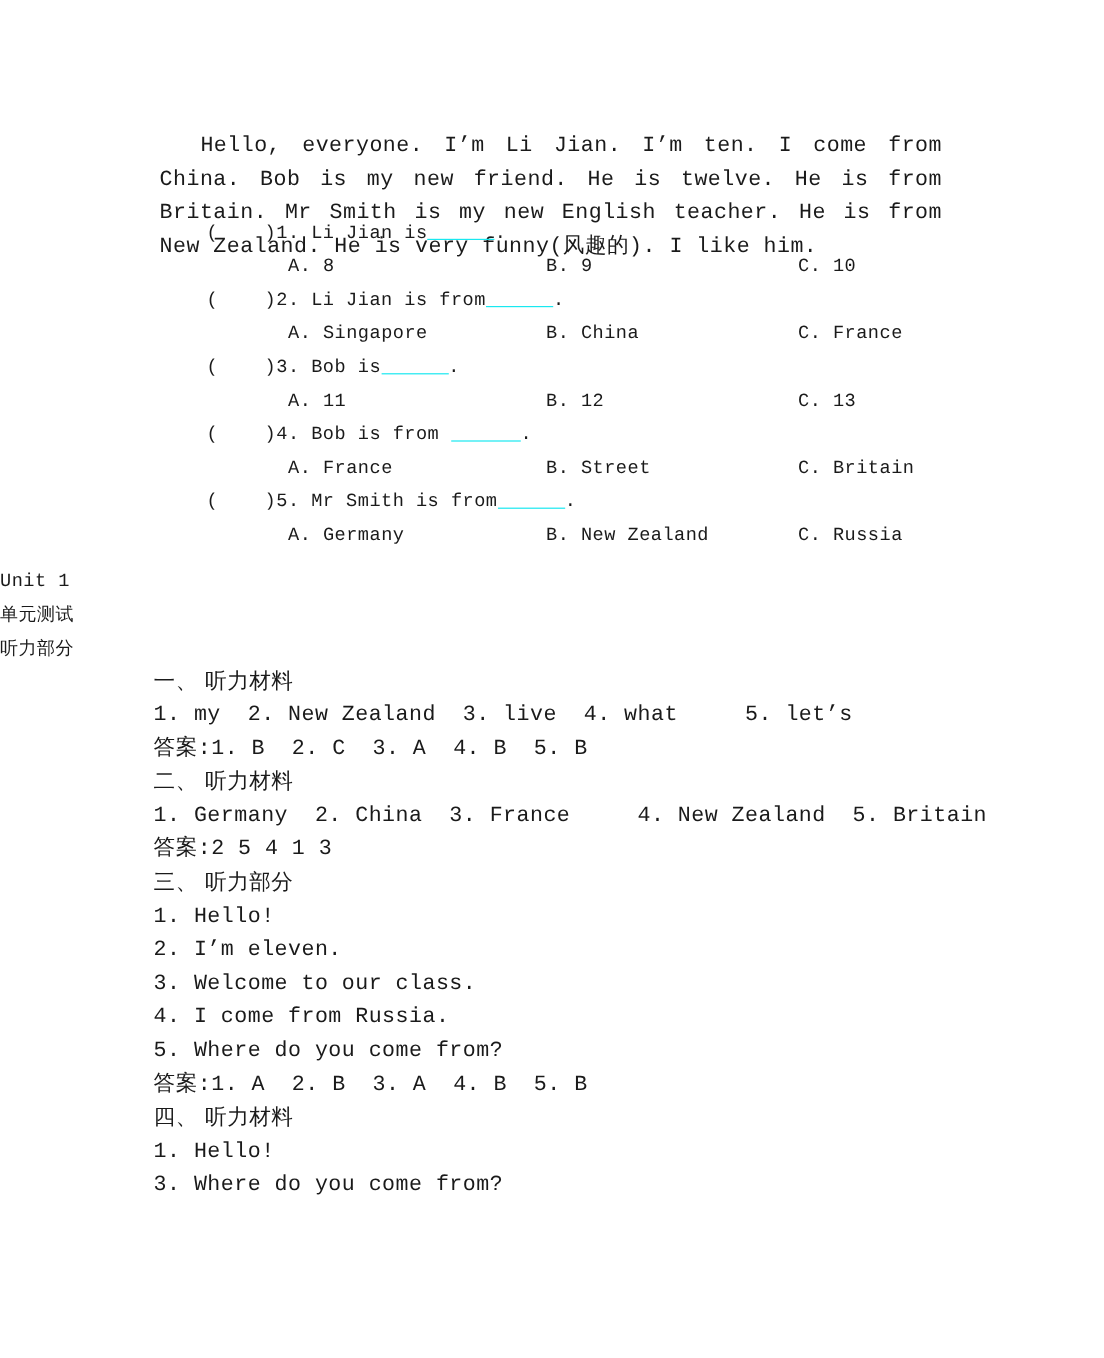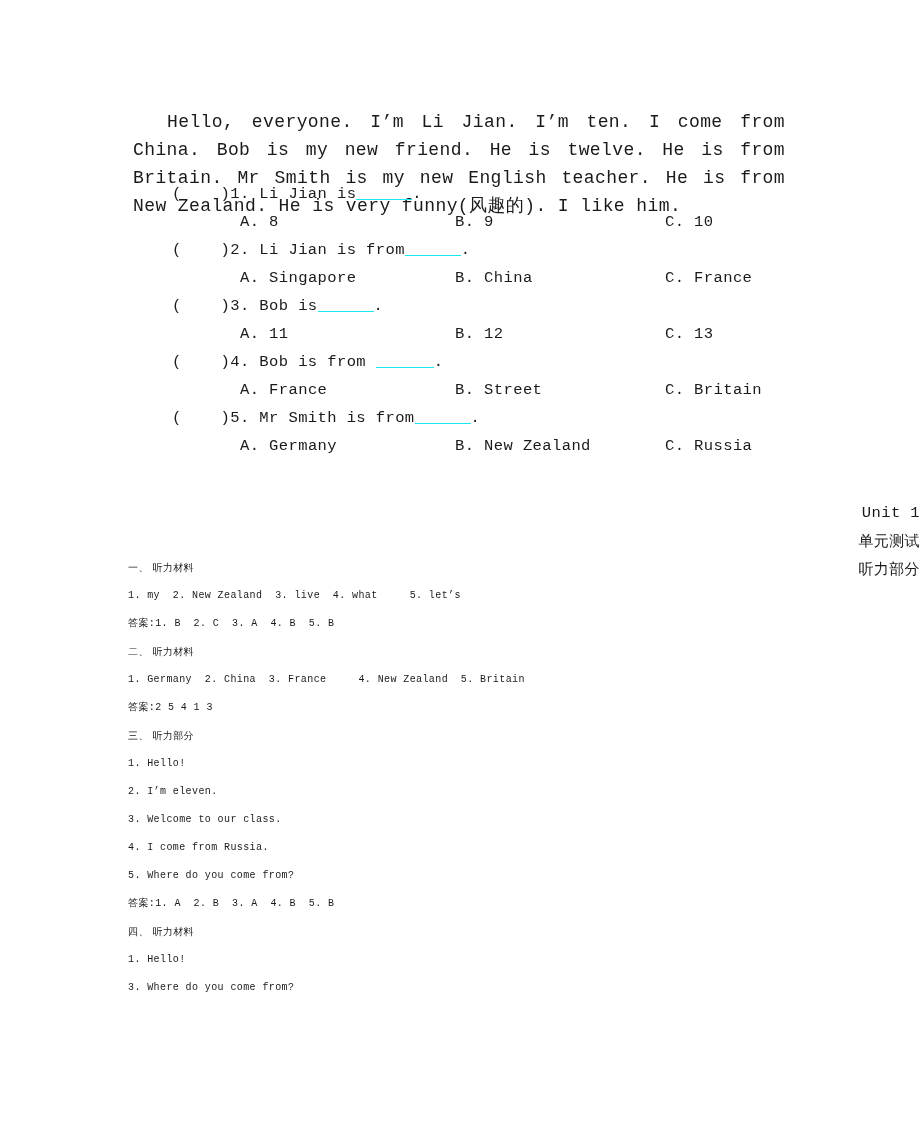--- a/index.html
+++ b/index.html
@@ -74,41 +74,40 @@
   }
   .opt-a { left: 240px; }
   .opt-b { left: 455px; }
   .opt-c { left: 665px; }
 
   
   .titleline {
     position: absolute;
     left: 0;
     width: 920px;
-    text-align: right;
+    text-align: left;
     font-size: 15.5px;
     line-height: 28px;
     letter-spacing: 0.4px;
-    margin-top: 29px;
   }
   .cn {
     font-family: "DejaVu Sans", "Liberation Sans", sans-serif;
     font-size: 15px;
   }
 
   
   .keys {
     position: absolute;
     left: 128px;
     top: 554px;
     width: 790px;
   }
   .kline {
     height: 28px;
-    font-size: 10px;
+    font-size: 18px;
     line-height: 28px;
     letter-spacing: 0.4px;
     white-space: pre;
   }
 </style>
 </head>
 <body>
 
 <div class="page">
 

